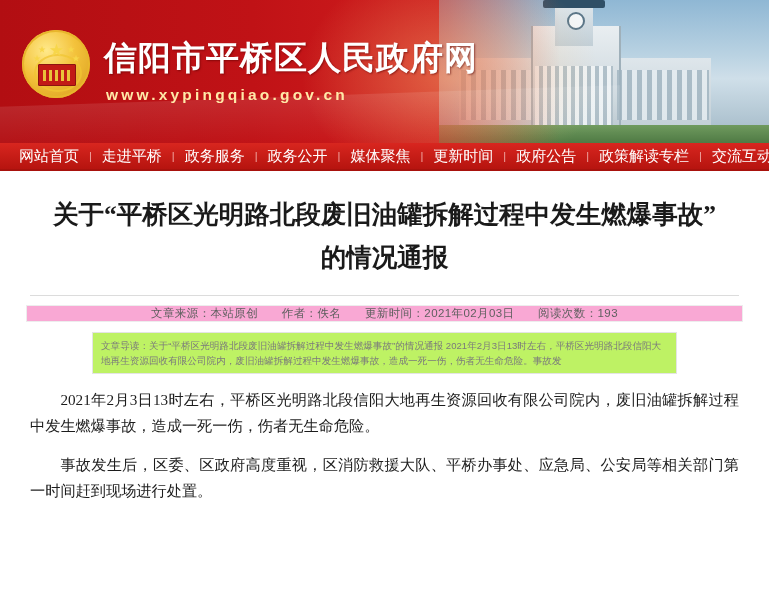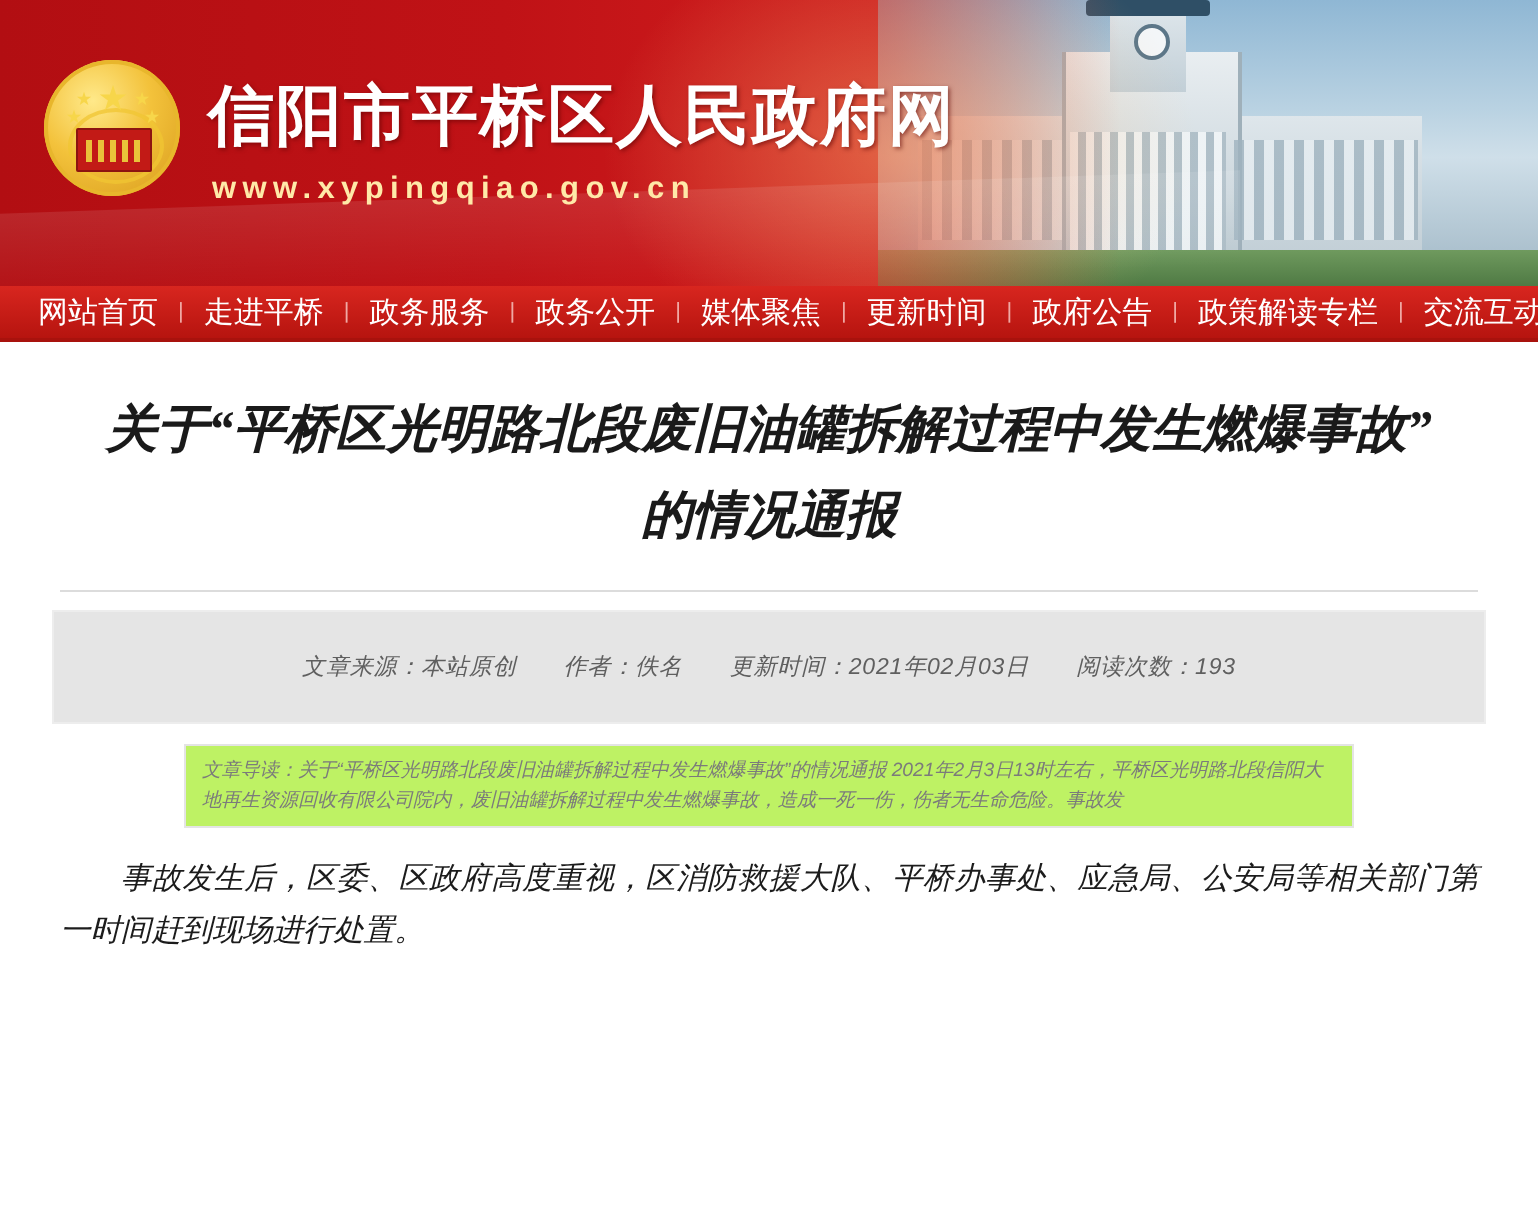--- a/index.html
+++ b/index.html
@@ -266,44 +266,43 @@
     color: #f0a9a4;
     font-size: 11px;
     padding: 0 1px;
   }
   
   .content {
     position: relative;
     width: 769px;
     box-sizing: border-box;
     padding: 0 26px;
-    font-style: italic;
   }
   .headline {
     margin: 22px 12px 0 12px;
     text-align: center;
     font-family: "Liberation Serif", serif;
     font-size: 25.5px;
     font-weight: bold;
     color: #1a1a1a;
     line-height: 43px;
     letter-spacing: 0px;
   }
   .hr {
     margin: 16px 4px 0 4px;
     border-top: 1px solid #dcdcdc;
   }
   .meta {
     margin-top: 9px;
     text-align: center;
     font-size: 11.5px;
     color: #5f5f5f;
-    background: #e5e5e5;
+    background: #f9a8d4;
     border: 1px solid #ededed;
-    padding: 20px 0;
+    padding: 0 0;
     letter-spacing: .4px;
   }
   .meta span {
     padding: 0 10px;
     white-space: nowrap;
   }
   .summary {
     margin: 10px 66px 0 66px;
     background: #bef264;
     border: 1px solid #e4e4e4;
@@ -397,16 +396,17 @@
     <div class="meta">
       <span>文章来源：本站原创</span>
       <span>作者：佚名</span>
       <span>更新时间：2021年02月03日</span>
       <span>阅读次数：193</span>
     </div>
 
     <div class="summary">文章导读：关于“平桥区光明路北段废旧油罐拆解过程中发生燃爆事故”的情况通报  2021年2月3日13时左右，平桥区光明路北段信阳大地再生资源回收有限公司院内，废旧油罐拆解过程中发生燃爆事故，造成一死一伤，伤者无生命危险。事故发</div>
 
 
+    <div class="body-p">2021年2月3日13时左右，平桥区光明路北段信阳大地再生资源回收有限公司院内，废旧油罐拆解过程中发生燃爆事故，造成一死一伤，伤者无生命危险。</div>
     <div class="body-p">事故发生后，区委、区政府高度重视，区消防救援大队、平桥办事处、应急局、公安局等相关部门第一时间赶到现场进行处置。</div>
 
   </div>
 </div>
 
 </body></html>

